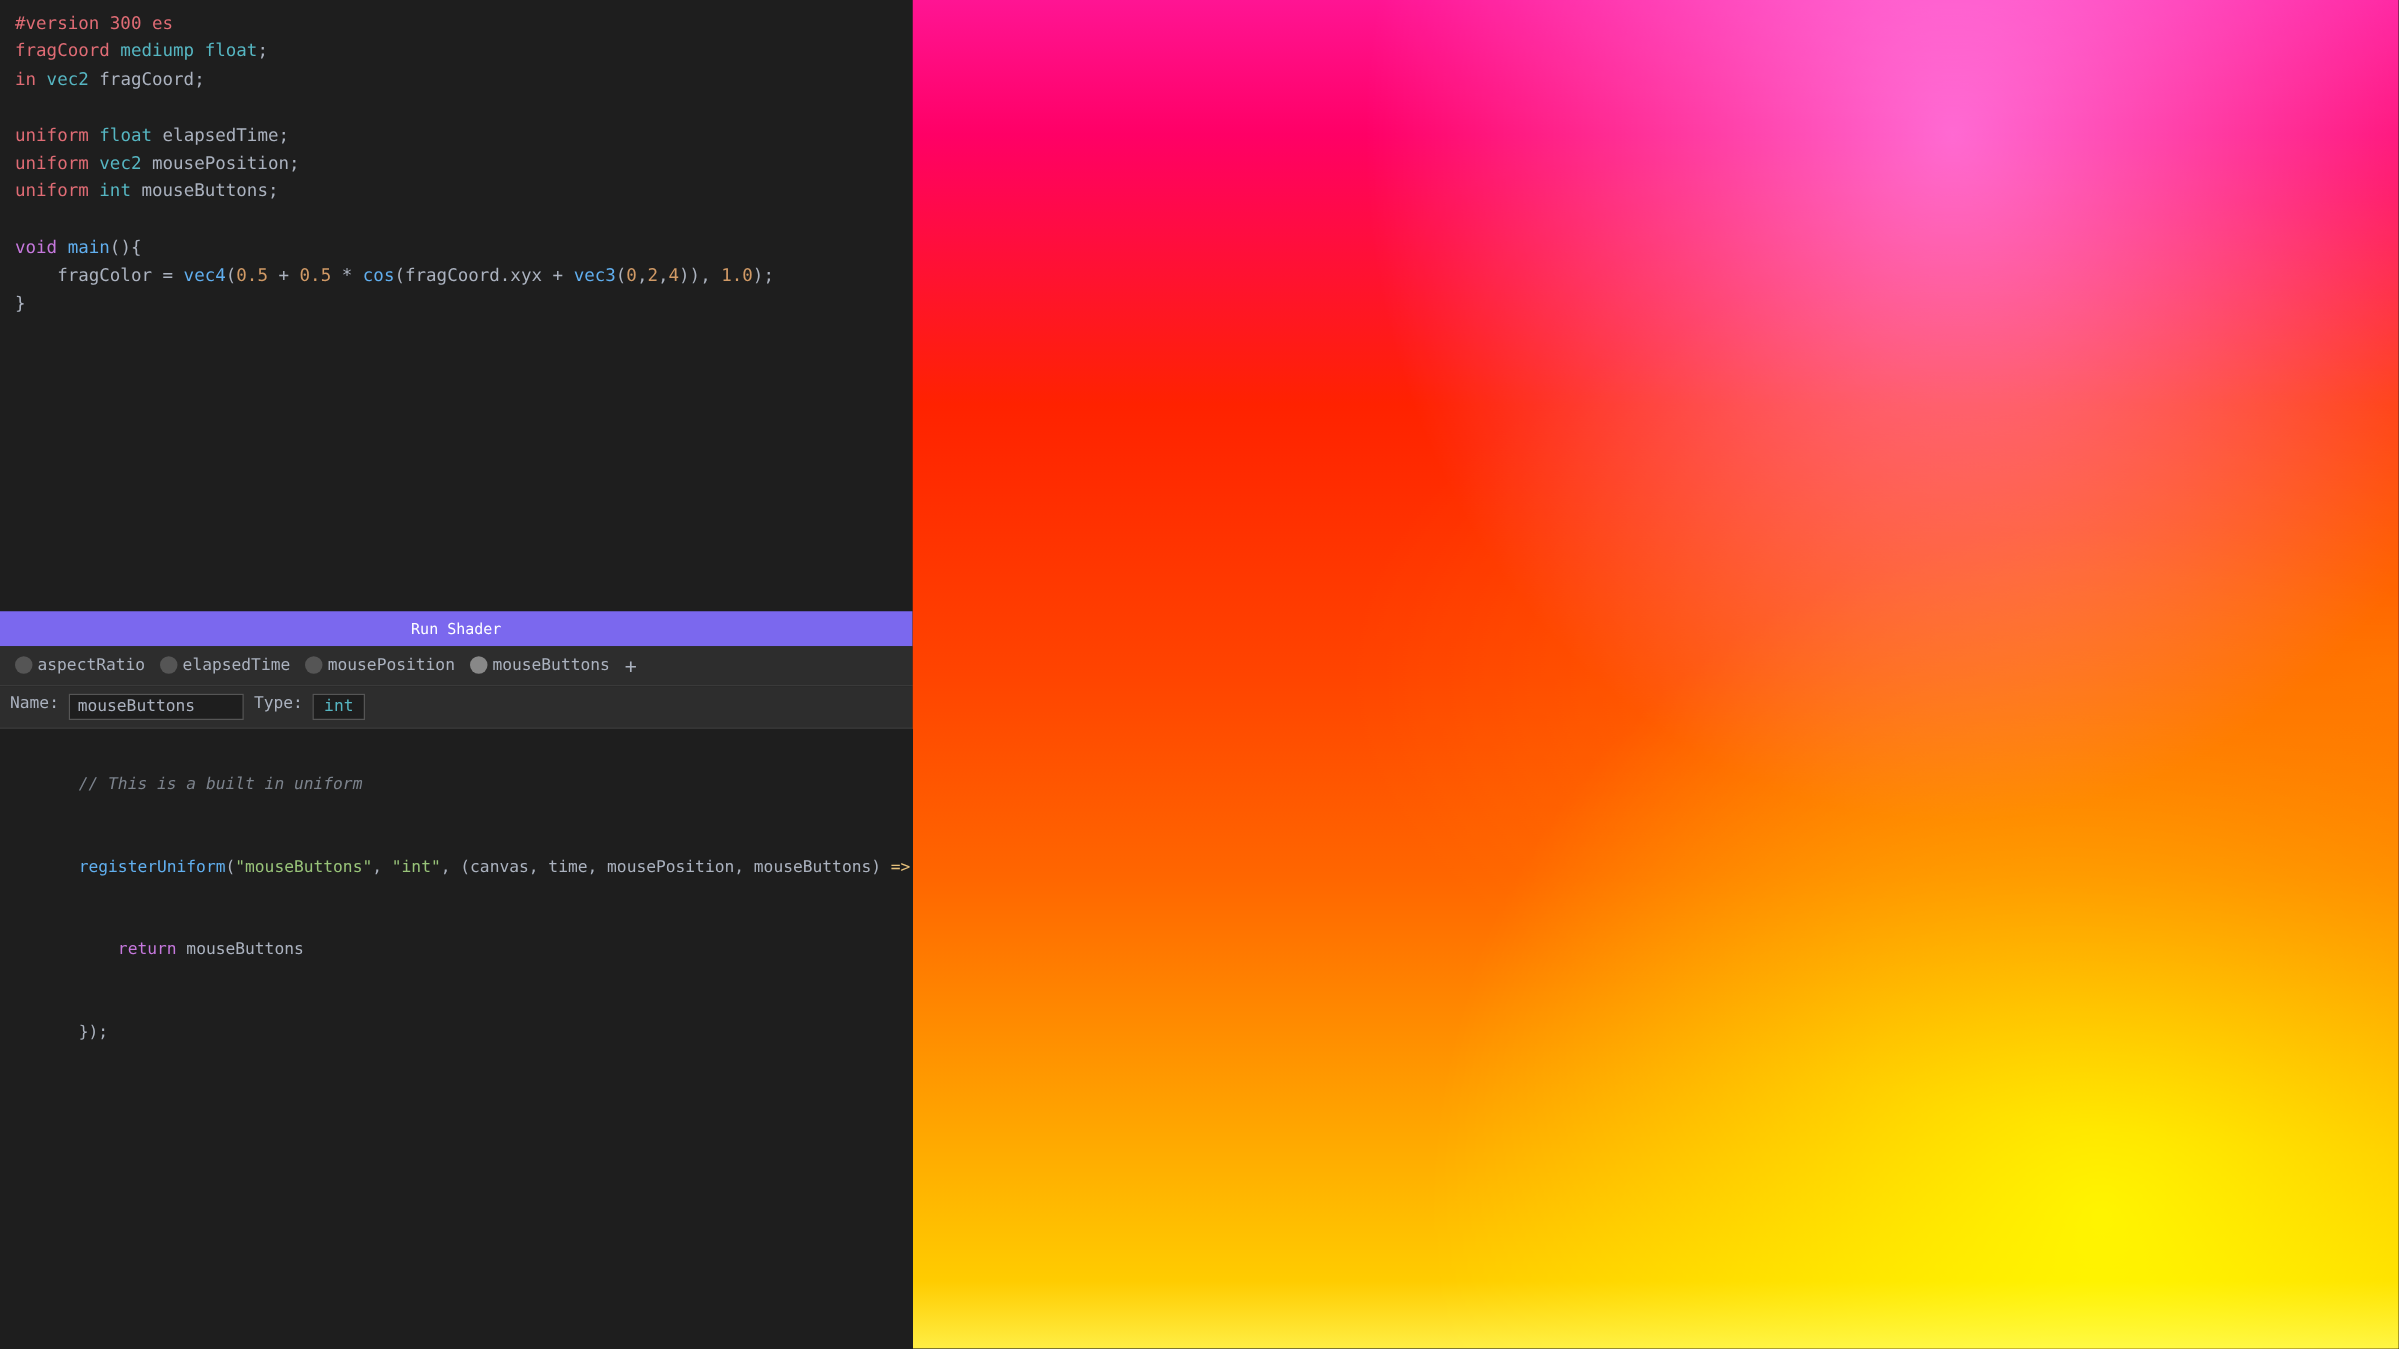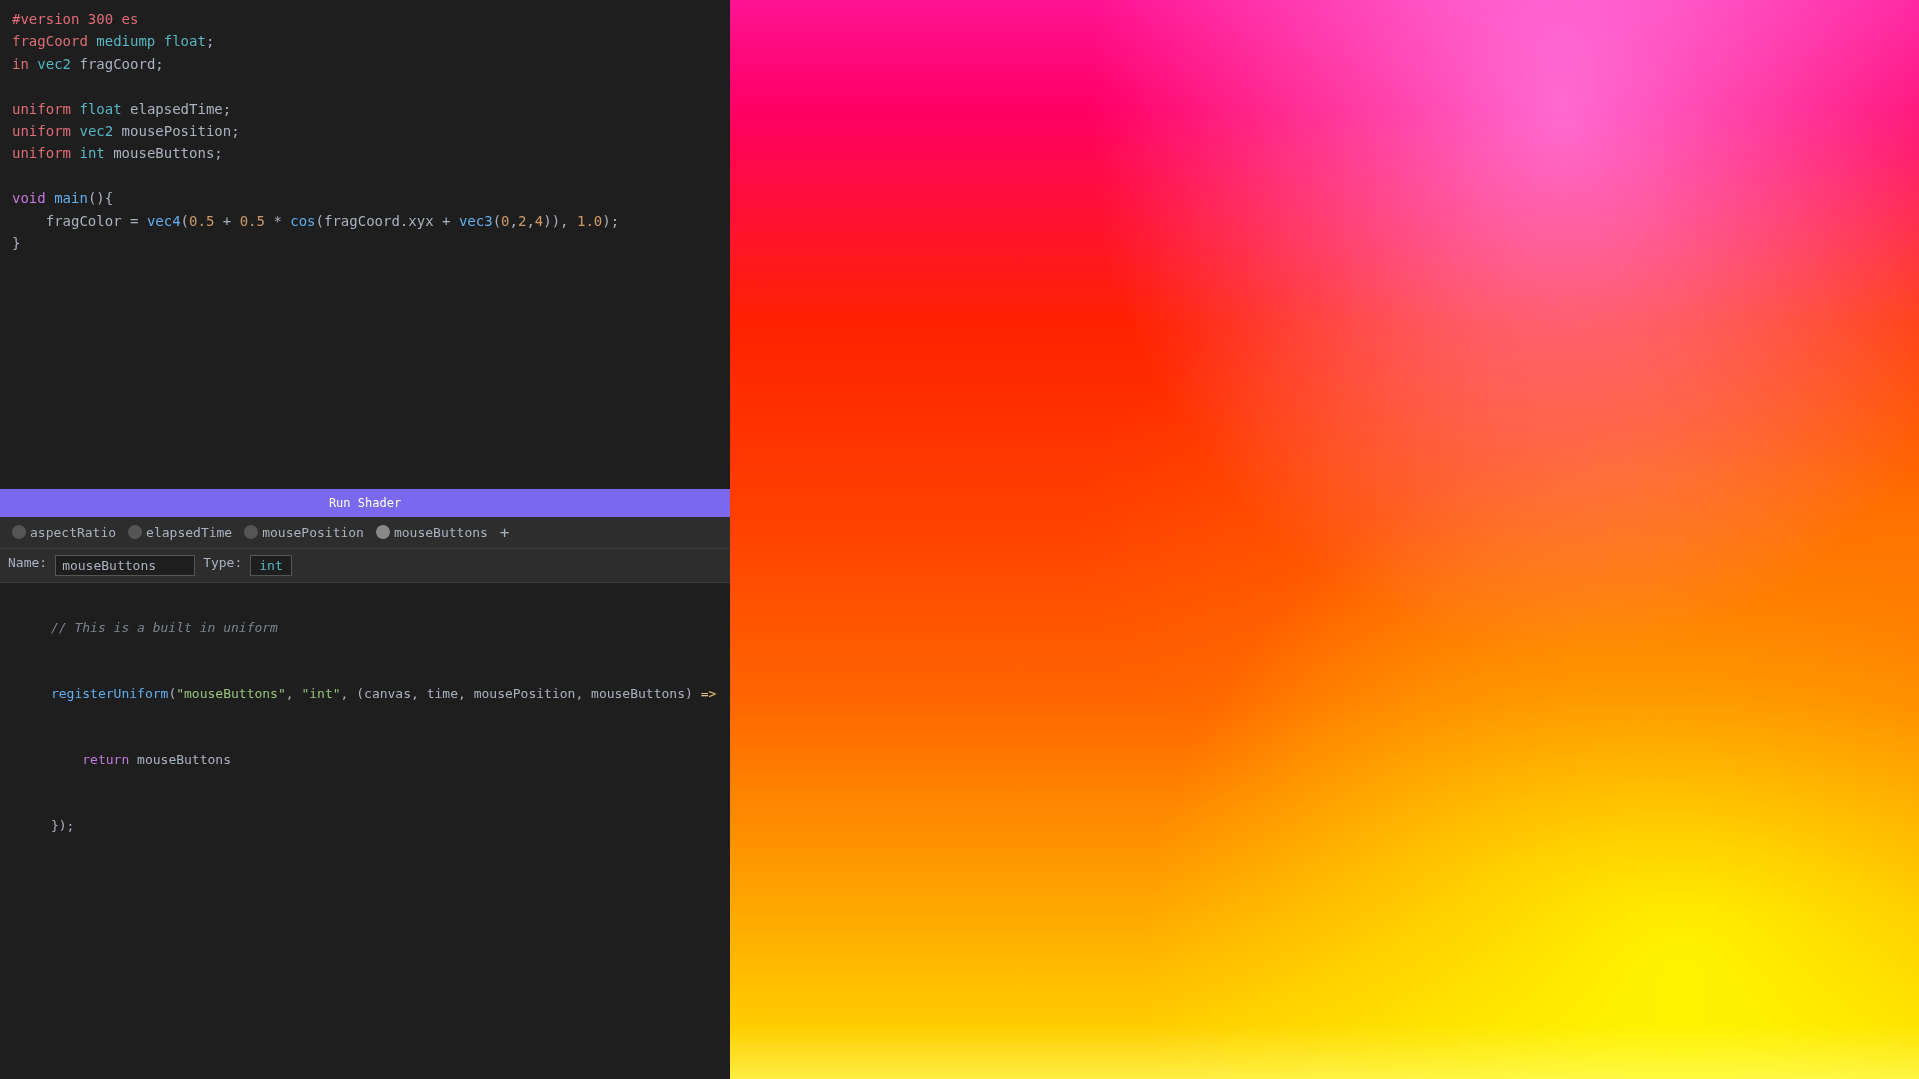--- a/index.html
+++ b/index.html
@@ -135,21 +135,21 @@
       border: 1px solid #555;
       color: #56b6c2;
       font-family: monospace;
       font-size: 13px;
       padding: 2px 8px;
     }
 
     
     .bottom-code {
       background: #1e1e1e;
-      padding: 12px 4px;
+      padding: 12px 16px;
       font-size: 13px;
       line-height: 1.7;
       flex: 1;
       overflow: auto;
     }
 
     
     .right-panel {
       flex: 1;
       height: 1079px;

